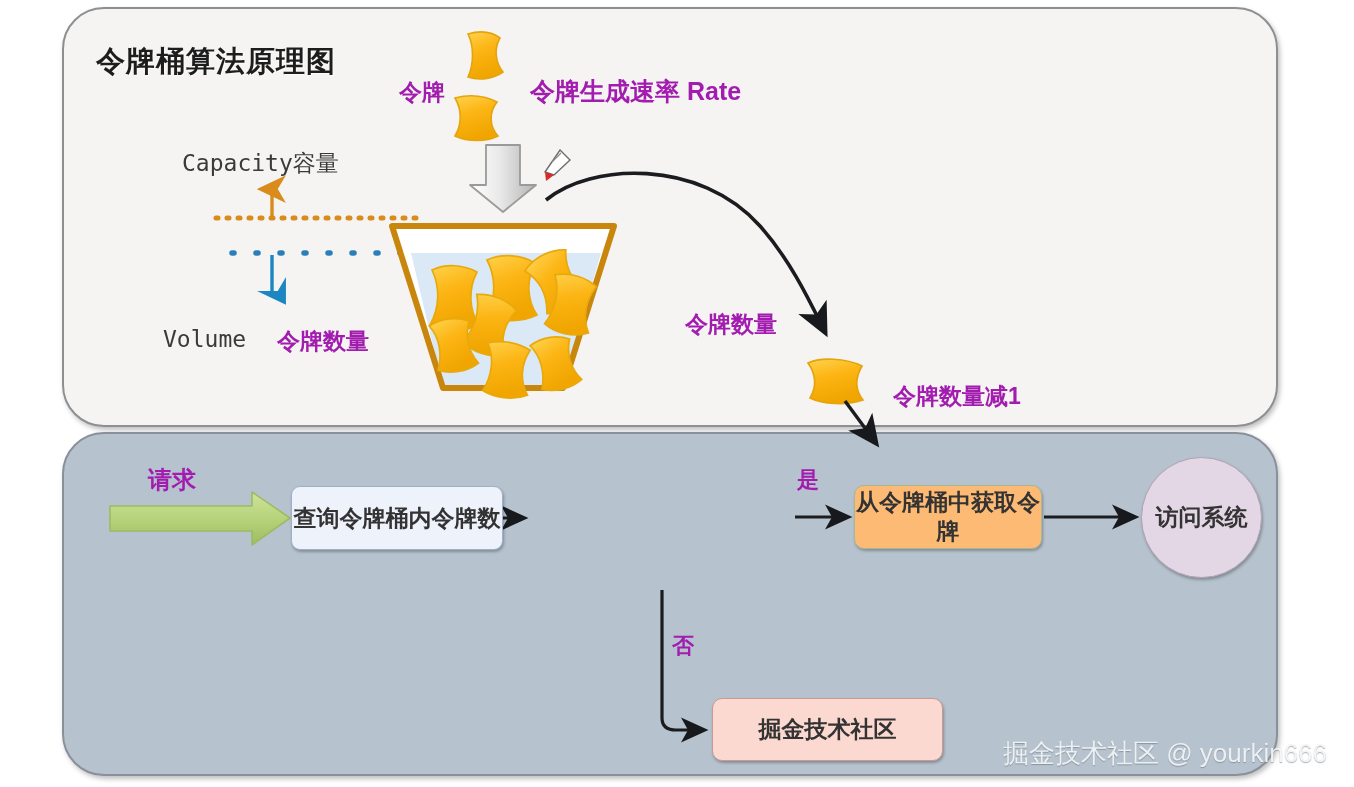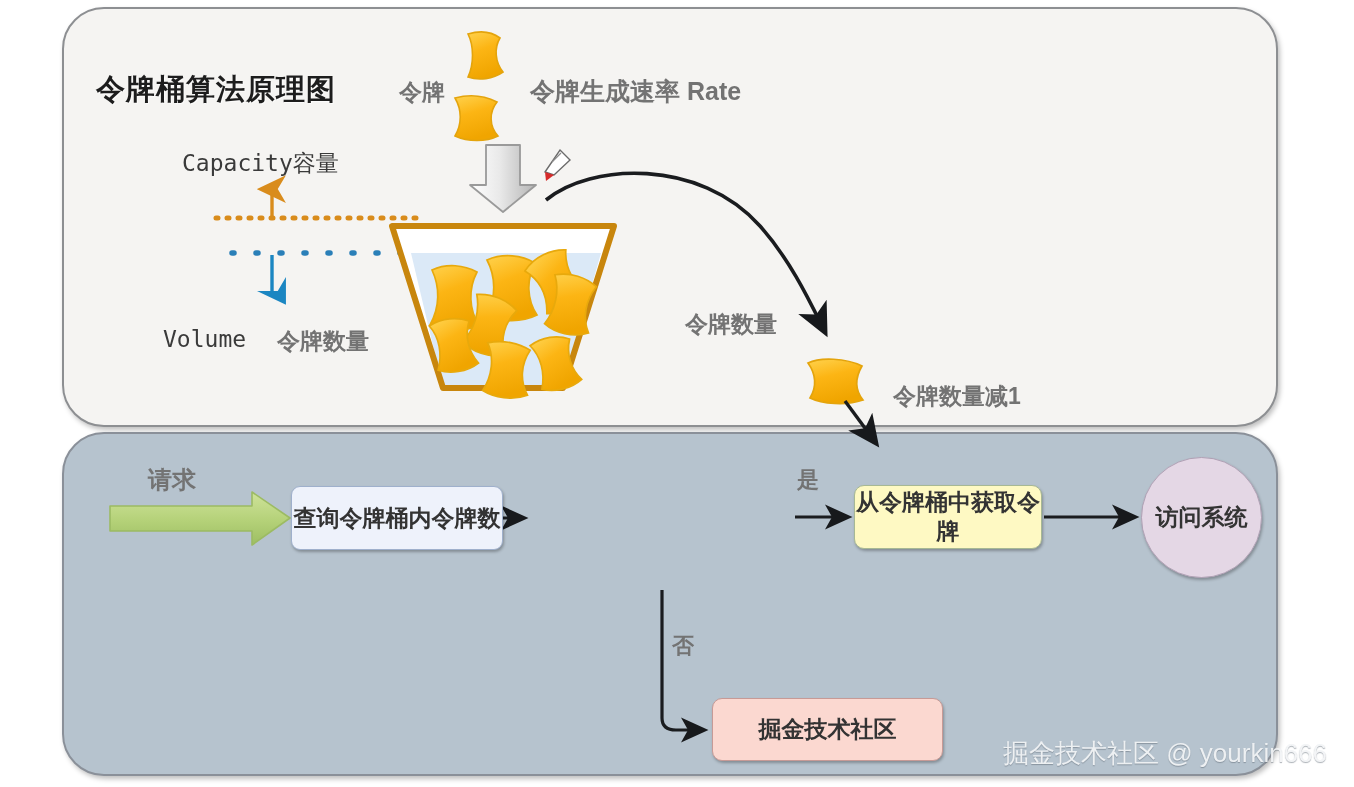--- a/index.html
+++ b/index.html
@@ -22,24 +22,24 @@
     background:#b6c3ce;border:2px solid #8a9099;border-radius:42px;
     box-shadow:2px 3px 5px rgba(0,0,0,.25);
   }
 
   
   .txt{position:absolute;white-space:nowrap;color:#343434;}
   .title{
     font-size:29px;font-weight:bold;letter-spacing:1px;color:#1d1d1d;
     text-shadow:1px 1px 1px rgba(255,255,255,.8);
   }
-  .label-cn{font-size:23px;color:#737373;font-weight:bold;}
+  .label-cn{font-size:23px;color:#a21caf;font-weight:bold;}
   .label-mono{font-size:23px;color:#3a3a3a;font-family:"DejaVu Sans Mono","Liberation Mono",monospace;}
 
-  #title-top{left:96px;top:42px;margin-top:28px;}
+  #title-top{left:96px;top:42px;}
   #title-bottom{left:96px;top:602px;}
 
   #lbl-token{left:399px;top:77px;}
   #lbl-rate{left:530px;top:75px;font-size:25px;}
   #lbl-capacity{left:182px;top:148px;}
   #lbl-volume{left:163px;top:326px;}
   #lbl-volume-cn{left:277px;top:326px;}
   #lbl-consume{left:685px;top:309px;}
   #lbl-minus1{left:893px;top:381px;}
 
@@ -68,21 +68,21 @@
   }
   #node-decision .dia{
     position:absolute;left:0;top:0;width:100%;height:100%;
     background:#1f9ae2;
     clip-path:polygon(50% 0%,100% 50%,50% 100%,0% 50%);
     filter:drop-shadow(2px 3px 3px rgba(0,0,0,.3));
   }
   #node-decision .dtext{position:relative;z-index:2;}
   #node-get{
     left:854px;top:485px;width:188px;height:64px;
-    background:#fef9c3;border:1.5px solid #a7b894;border-radius:10px;
+    background:#fdba74;border:1.5px solid #a7b894;border-radius:10px;
     font-size:23px;box-shadow:1px 2px 3px rgba(0,0,0,.28);
   }
   #node-access{
     left:1141px;top:457px;width:121px;height:121px;border-radius:50%;
     background:#e4d7e5;border:1.5px solid #b0a1b5;
     font-size:23px;box-shadow:1px 2px 3px rgba(0,0,0,.28);
   }
   #node-reject{
     left:712px;top:698px;width:231px;height:63px;
     background:#fbd8d0;border:1.5px solid #c79a96;border-radius:10px;

